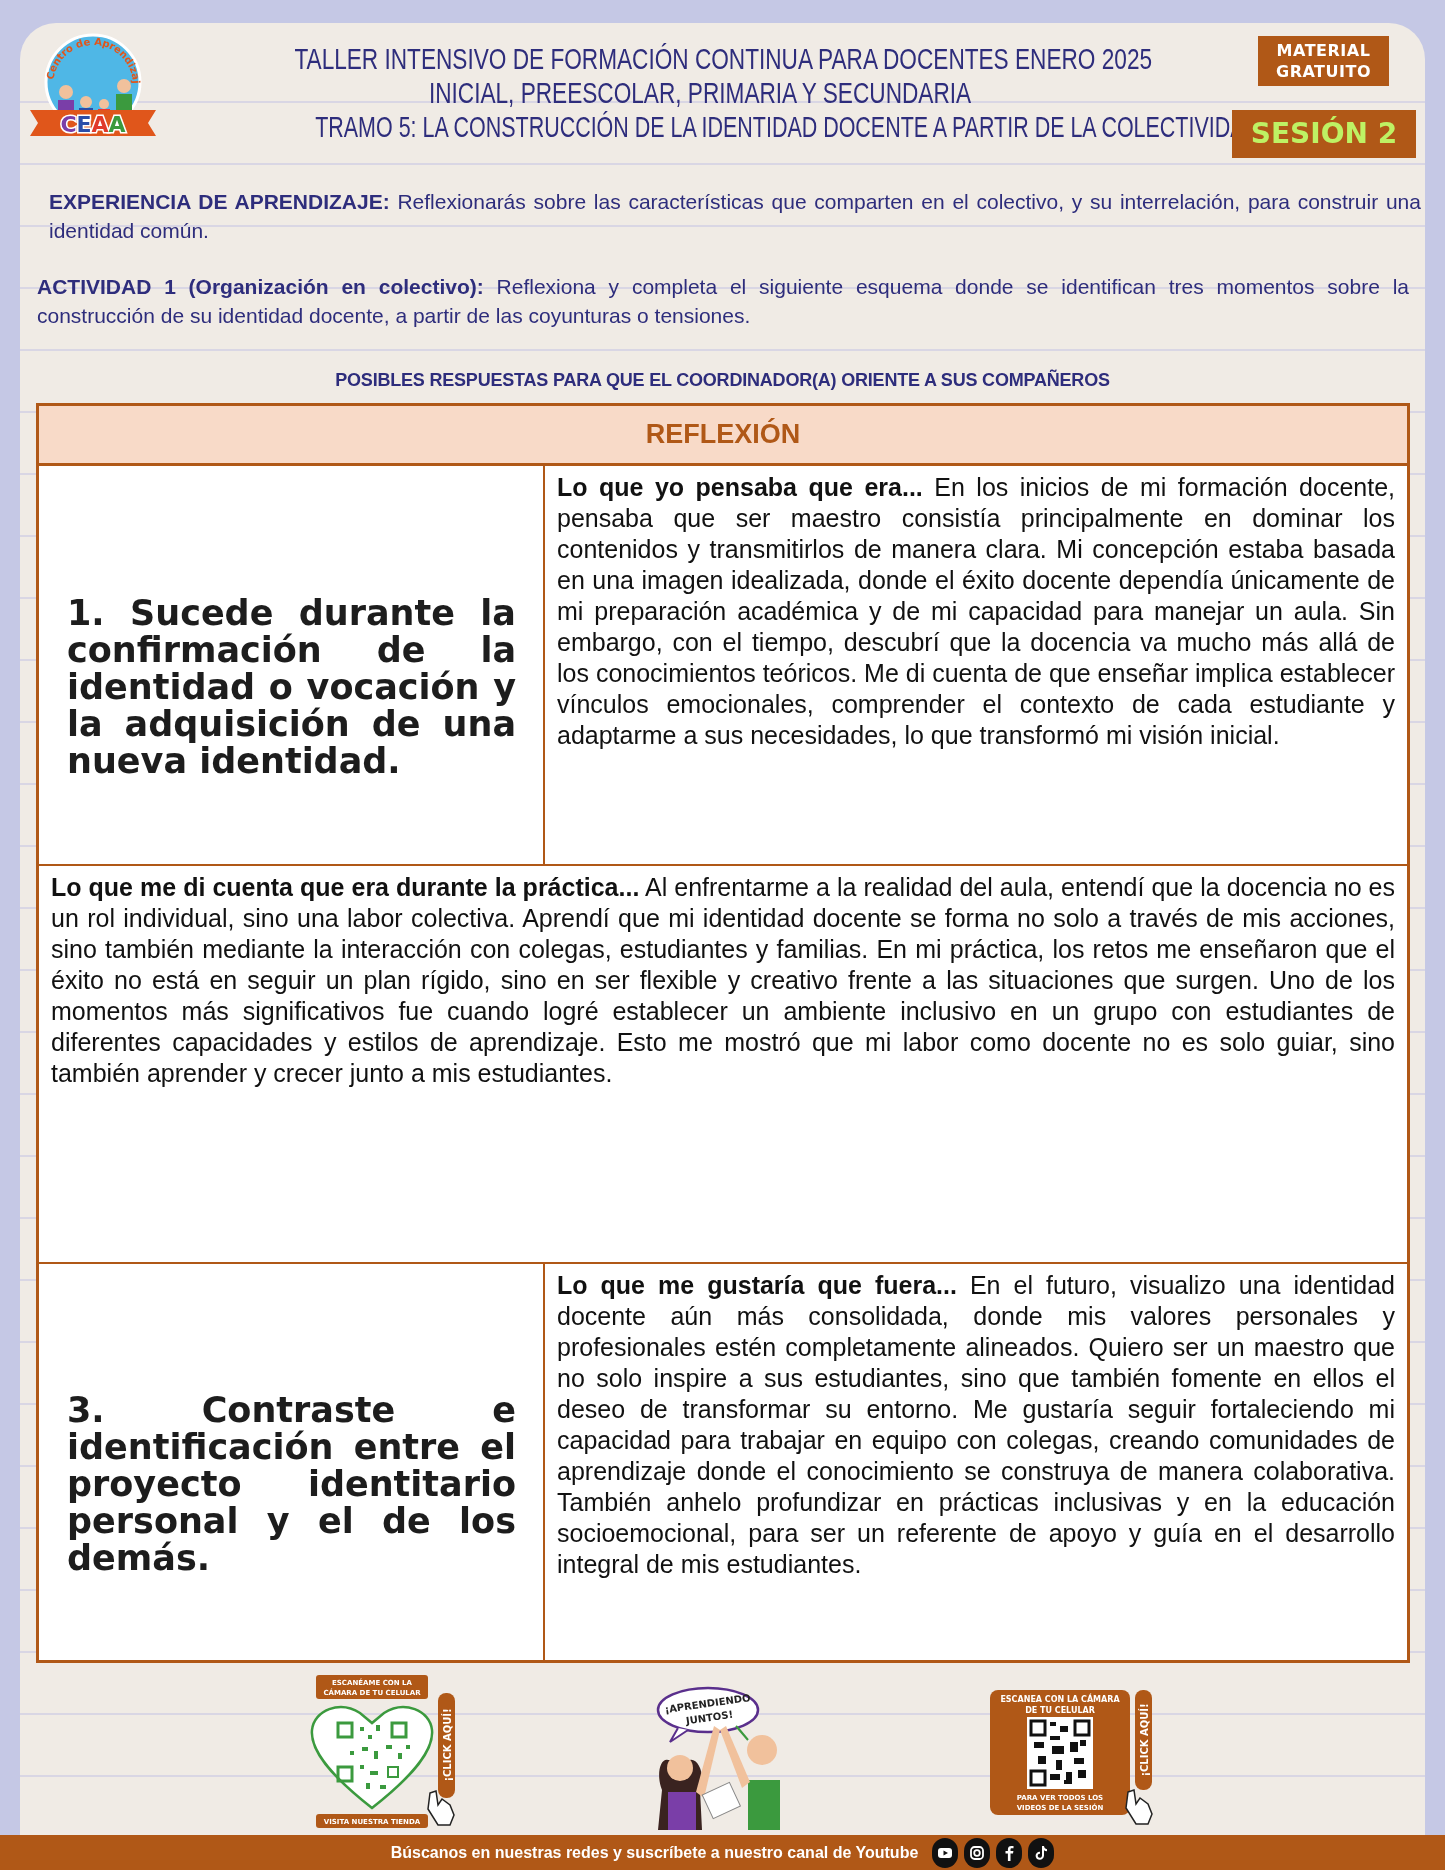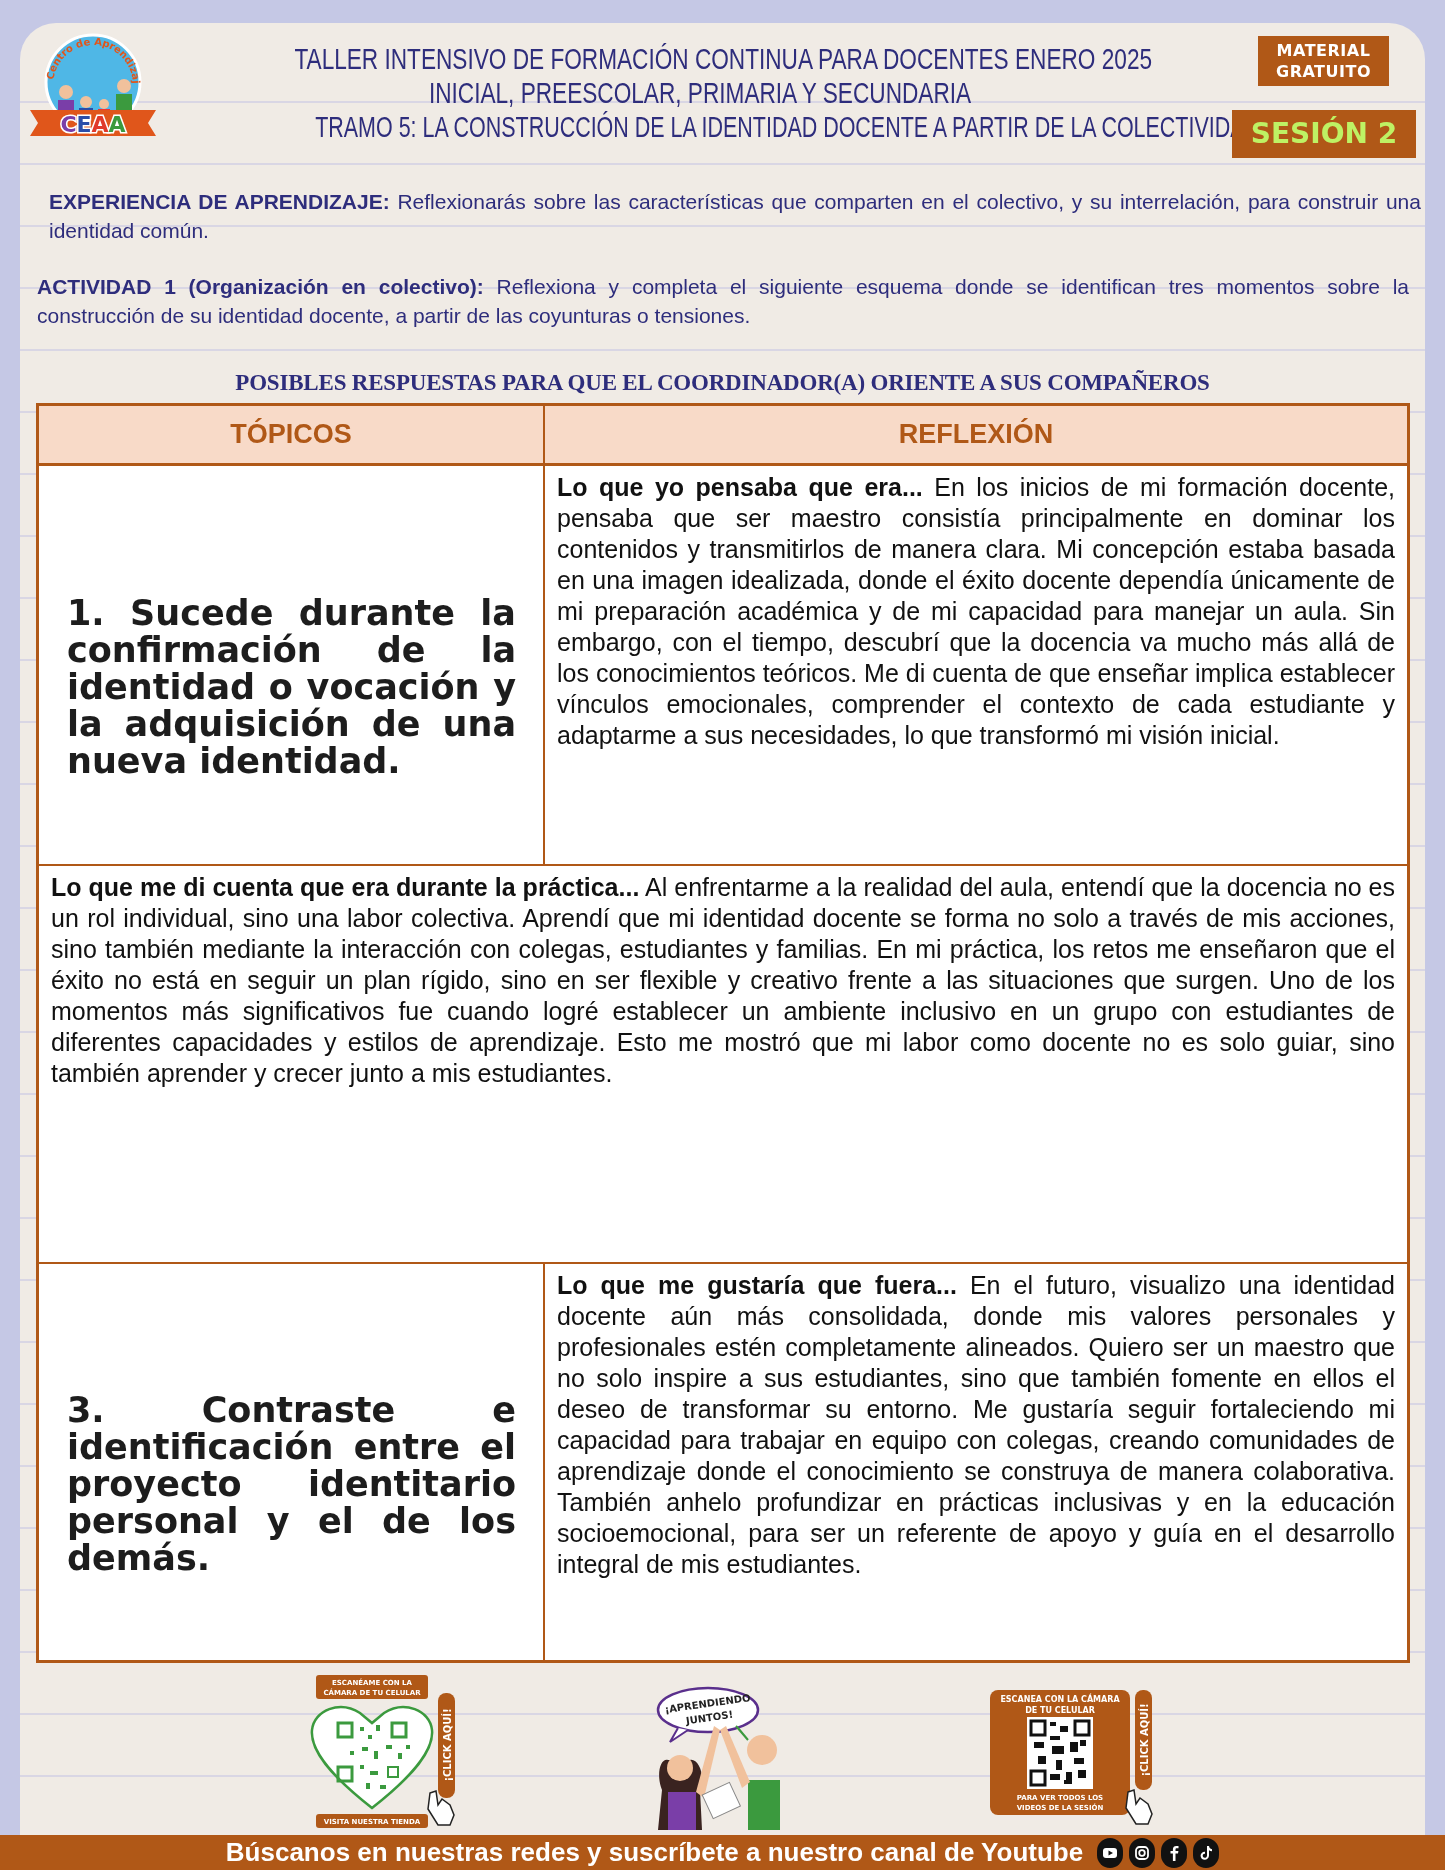--- a/index.html
+++ b/index.html
@@ -25,21 +25,21 @@
     font-family: "DejaVu Sans", sans-serif; font-weight: bold; font-size: 28px; line-height: 48px; text-align: center; }
 
   
   .intro { position: absolute; left: 37px; width: 1372px; color: #2e2d7c; font-family: "Liberation Sans", sans-serif;
     font-size: 21px; line-height: 29px; text-align: justify; }
   .intro b { font-weight: bold; }
   .intro1 { top: 187px; margin-left: 12px; }
   .intro2 { top: 272px; }
 
   .possible { position: absolute; left: 30px; width: 1385px; top: 370px; text-align: center; color: #2e2d7c;
-    font-family: Liberation Serif, serif; font-weight: bold; font-size: 23px; letter-spacing: -0.2px; }
+    font-family: Liberation Sans, sans-serif; font-weight: bold; font-size: 18px; letter-spacing: -0.2px; }
 
   
   .table { position: absolute; left: 36px; top: 403px; width: 1374px; border: 3px solid #b05817; background: #fff; }
   .row { display: flex; border-top: 2px solid #b05817; }
   .row:first-child { border-top: none; }
   .cell-topic { width: 506px; border-right: 2px solid #b05817; display: flex; align-items: center; padding: 0 27px 0 28px; }
   .cell-ref { flex: 1; padding: 6px 12px 0 12px; }
   .head-row { background: #f8dac8; height: 58px; border-bottom: 1px solid #b05817; }
   .head-row .cell-topic, .head-row .cell-ref { justify-content: center; align-items: center; display: flex; padding: 0; color: #b05817;
     font-family: "Liberation Sans", sans-serif; font-weight: bold; font-size: 27px; }
@@ -49,21 +49,21 @@
   .r1 { height: 400px; }
   .r2 { height: 398px; }
   .r3 { height: 398px; }
 
   
   .qr-store { position: absolute; left: 310px; top: 1675px; width: 155px; height: 155px; }
   .people { position: absolute; left: 640px; top: 1680px; width: 180px; height: 150px; }
   .qr-video { position: absolute; left: 990px; top: 1690px; width: 180px; height: 135px; }
 
   .bottom-bar { position: absolute; left: 0; top: 1835px; width: 1445px; height: 35px; background: #b05817; color: #fff;
-    display: flex; align-items: center; justify-content: center; font-family: "Liberation Sans", sans-serif; font-weight: bold; font-size: 26px; }
+    display: flex; align-items: center; justify-content: center; font-family: "Liberation Sans", sans-serif; font-weight: bold; font-size: 16px; }
   .social { display: flex; gap: 6px; margin-left: 14px; }
   .social span { width: 26px; height: 30px; border-radius: 13px; background: #111; display: inline-flex; align-items: center; justify-content: center; }
 </style>
 </head>
 <body>
 
 <div class="sheet"></div>
 
 <svg class="logo" viewBox="0 0 130 115">
   <circle cx="65" cy="52" r="47" fill="#4fb7e6" stroke="#fff" stroke-width="3"></circle>
@@ -102,21 +102,20 @@
   <b>EXPERIENCIA DE APRENDIZAJE:</b><span> Reflexionarás sobre las características que comparten en el colectivo, y su interrelación, para construir una identidad común.</span>
 </div>
 <div class="intro intro2">
   <b>ACTIVIDAD 1 (Organización en colectivo):</b><span> Reflexiona y completa el siguiente esquema donde se identifican tres momentos sobre la construcción de su identidad docente, a partir de las coyunturas o tensiones.</span>
 </div>
 
 <div class="possible">POSIBLES RESPUESTAS PARA QUE EL COORDINADOR(A) ORIENTE A SUS COMPAÑEROS</div>
 
 <div class="table">
   <div class="row head-row">
-    <div class="cell-topic">TÓPICOS</div>
     <div class="cell-ref">REFLEXIÓN</div>
   </div>
   <div class="row r1">
     <div class="cell-topic">
       <div class="topic-text">1. Sucede durante la confirmación de la identidad o vocación y la adquisición de una nueva identidad.</div>
     </div>
     <div class="cell-ref">
       <div class="ref-text"><b>Lo que yo pensaba que era...</b><span> En los inicios de mi formación docente, pensaba que ser maestro consistía principalmente en dominar los contenidos y transmitirlos de manera clara. Mi concepción estaba basada en una imagen idealizada, donde el éxito docente dependía únicamente de mi preparación académica y de mi capacidad para manejar un aula. Sin embargo, con el tiempo, descubrí que la docencia va mucho más allá de los conocimientos teóricos. Me di cuenta de que enseñar implica establecer vínculos emocionales, comprender el contexto de cada estudiante y adaptarme a sus necesidades, lo que transformó mi visión inicial.</span></div>
     </div>
   </div>

